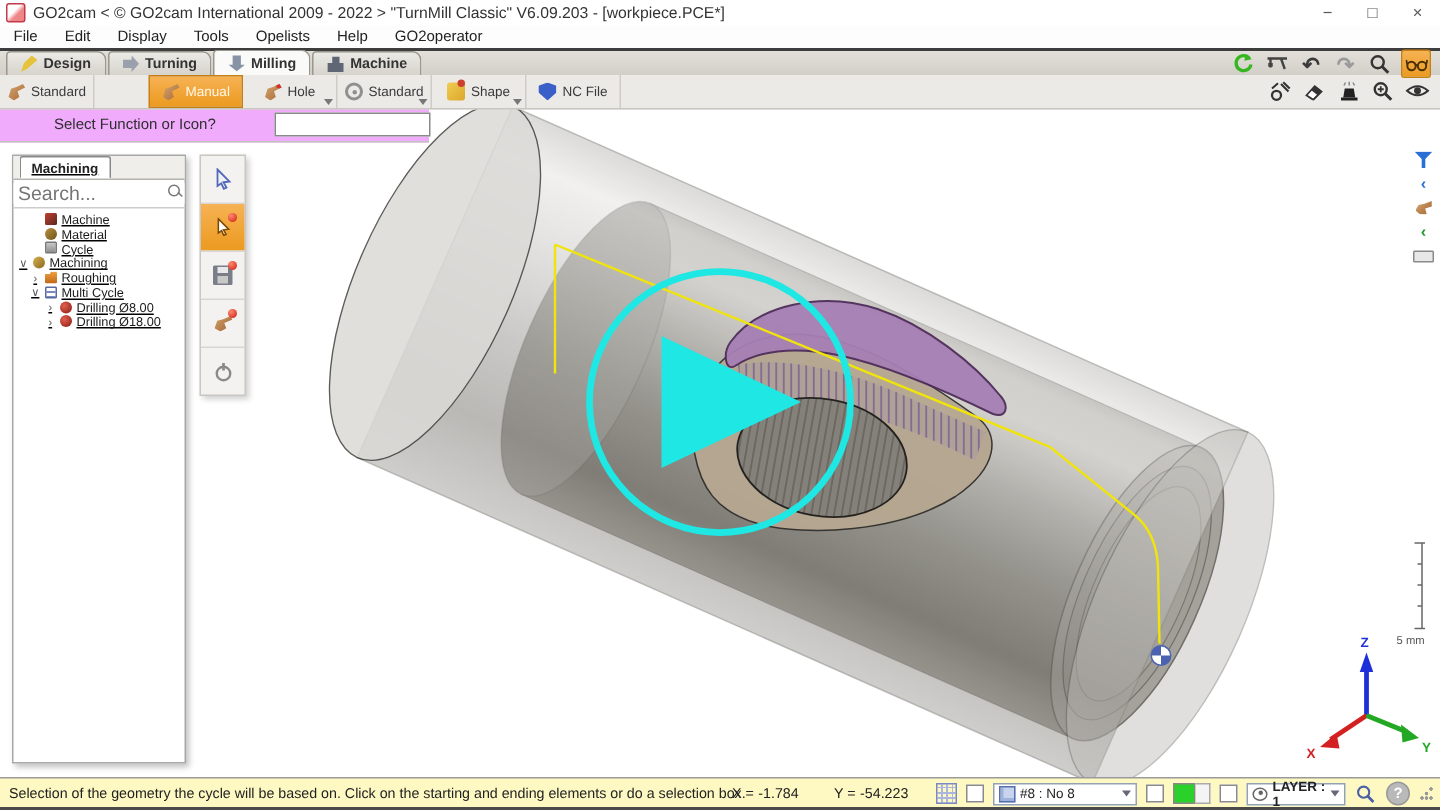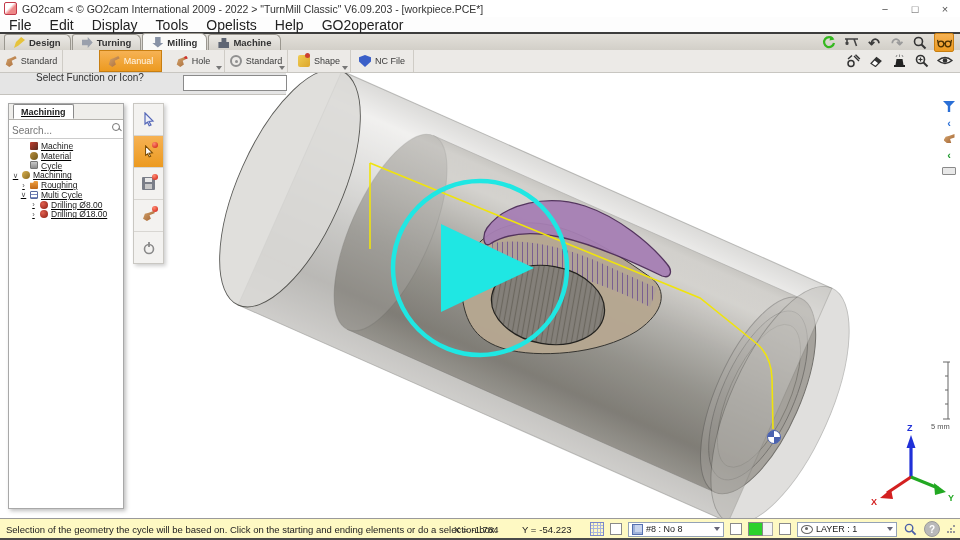--- a/index.html
+++ b/index.html
@@ -9,21 +9,21 @@
   svg.scene{position:absolute;left:0;top:0;z-index:1;}
   
   .titlebar{position:absolute;left:0;top:0;width:960px;height:17px;background:#ffffff;z-index:10;
             display:flex;align-items:center;font-size:10.5px;color:#333;}
   .appicon{width:11px;height:11px;margin:0 5px 0 4px;border:1.5px solid #c23a4a;border-radius:2px;
            background:linear-gradient(135deg,#fff 40%,#e88 60%);flex:0 0 auto;}
   .wbtns{margin-left:auto;display:flex;}
   .wbtn{width:30px;height:17px;display:flex;align-items:center;justify-content:center;color:#555;font-size:11px;}
   
   .menubar{position:absolute;left:0;top:17px;width:960px;height:15px;background:#fdfdfd;z-index:10;
-           display:flex;align-items:center;font-size:14px;color:#222;border-bottom:2px solid #3d3d3d;}
+           display:flex;align-items:center;font-size:10px;color:#222;border-bottom:2px solid #3d3d3d;}
   .mi{padding:0 9px;}
   
   .tabstrip{position:absolute;left:0;top:34px;width:960px;height:16px;z-index:10;
             background:linear-gradient(#e3e0da,#d2cfc8);display:flex;align-items:flex-end;padding-left:4px;box-sizing:border-box;}
   .tab{height:15px;display:flex;align-items:center;gap:4px;padding:0 9px;font-size:9.5px;font-weight:bold;color:#333;
        background:linear-gradient(#eceae6,#d6d3cc);border:1px solid #9a978f;border-bottom:none;border-radius:3px 6px 0 0;margin-right:1px;}
   .tab.active{background:#fafaf8;height:16px;text-align:center;}
   .ticon{width:11px;height:11px;display:inline-block;}
   .ti-design{background:#e6c33c;clip-path:polygon(0 100%,18% 45%,65% 0,100% 28%,38% 80%);}
   .ti-turning{background:#9aa0ac;clip-path:polygon(0 25%,55% 25%,55% 0,100% 50%,55% 100%,55% 75%,0 75%);}
@@ -47,33 +47,33 @@
           border-right:3px solid transparent;border-top:4px solid #777;}
   
   .iconrow{position:absolute;z-index:11;display:flex;align-items:center;gap:5px;}
   .r1{right:6px;top:33px;}
   .r2{right:6px;top:52px;}
   .qi{width:18px;height:17px;display:flex;align-items:center;justify-content:center;font-size:14px;color:#333;}
   .qi.orangebg{background:linear-gradient(#f6b254,#ec9a20);border:1px solid #c87e10;border-radius:2px;}
   .glyph-undo{font-weight:bold;color:#3a3a3a;}
   .glyph-redo{font-weight:bold;color:#9a9a9a;}
   
-  .promptbar{position:absolute;left:0;top:72px;width:286px;height:22px;background:#e5e5e5;z-index:9;
-             border-bottom:1px solid #c4c2bd;display:flex;}
+  .promptbar{position:absolute;left:0;top:72px;width:286px;height:22px;background:#f0abfc;z-index:9;
+             border-bottom:1px solid #c4c2bd;display:flex;align-items:center;}
   .plabel{font-size:10px;color:#2e2e2e;margin-left:36px;}
   .pinput{position:absolute;left:183px;top:3px;width:98px;height:14px;border:1px solid #8a8a8a;background:#fff;
           font-size:10px;padding:0 2px;}
   
   .leftpanel{position:absolute;left:8px;top:103px;width:116px;height:406px;background:#fff;z-index:9;
              border:1px solid #a8a8a8;box-shadow:2px 2px 4px rgba(0,0,0,.25);box-sizing:border-box;text-decoration:underline;}
   .lp-tabs{height:15px;background:#efeeeb;border-bottom:1px solid #b5b3ae;display:flex;align-items:flex-end;padding-left:4px;}
   .lp-tab{background:#fff;border:1px solid #8a8a8a;border-bottom:1px solid #fff;font-size:9px;font-weight:bold;
           color:#222;padding:0 7px;height:13px;display:flex;align-items:center;border-radius:2px 2px 0 0;}
   .lp-search{position:relative;border-bottom:1px solid #ccc;}
-  .lp-search input{width:100%;height:14px;border:none;outline:none;font-size:10px;color:#444;padding:0 14px 0 3px;box-sizing:border-box;}
+  .lp-search input{width:100%;height:14px;border:none;outline:none;font-size:13px;color:#444;padding:0 14px 0 3px;box-sizing:border-box;}
   .sglass{position:absolute;right:3px;top:3px;width:6px;height:6px;border:1.2px solid #777;border-radius:50%;}
   .sglass::after{content:"";position:absolute;left:5px;top:5px;width:4px;height:1.2px;background:#777;transform:rotate(45deg);}
   .tree{padding-top:2px;font-size:8.5px;color:#1a1a1a;}
   .trow{display:flex;align-items:center;height:9.8px;gap:3px;}
   .exp{width:7px;text-align:center;color:#555;font-size:7.5px;flex:0 0 auto;}
   .lv0 .exp{margin-left:3px;} .lv1 .exp{margin-left:11px;} .lv2 .exp{margin-left:21px;}
   .tic{width:8px;height:8px;flex:0 0 auto;border-radius:1px;}
   .ic-machine{background:linear-gradient(135deg,#c04030,#5a2a20);}
   .ic-material{background:linear-gradient(135deg,#b89040,#6f5518);border-radius:50%;}
   .ic-stock{background:linear-gradient(#c8c8c8,#8f8f8f);border:1px solid #777;box-sizing:border-box;}
@@ -474,21 +474,21 @@
         <span class="chevdn"></span>
       </span>
       <span class="cb"></span>
       <span style="display:flex;">
         <span class="swatch"></span>
         <span class="swdrop">
             <span class="chevdn"></span>
           </span>
       </span>
       <span class="cb"></span>
-      <span class="combo" style="width:100px;">
+      <span class="combo" style="width:66px;font-weight:bold;">
         <span class="eyemini"></span>
         <span>LAYER : 1</span>
         <span class="chevdn"></span>
       </span>
       <span class="qi" style="width:15px;">
         <svg width="13" height="13" viewBox="0 0 14 14">
             <circle cx="5.5" cy="5.5" r="4" fill="none" stroke="#4a5fa8" stroke-width="1.5"></circle>
             <line x1="8.5" y1="8.5" x2="12.5" y2="12.5" stroke="#4a5fa8" stroke-width="2"></line>
           </svg>
       </span>

